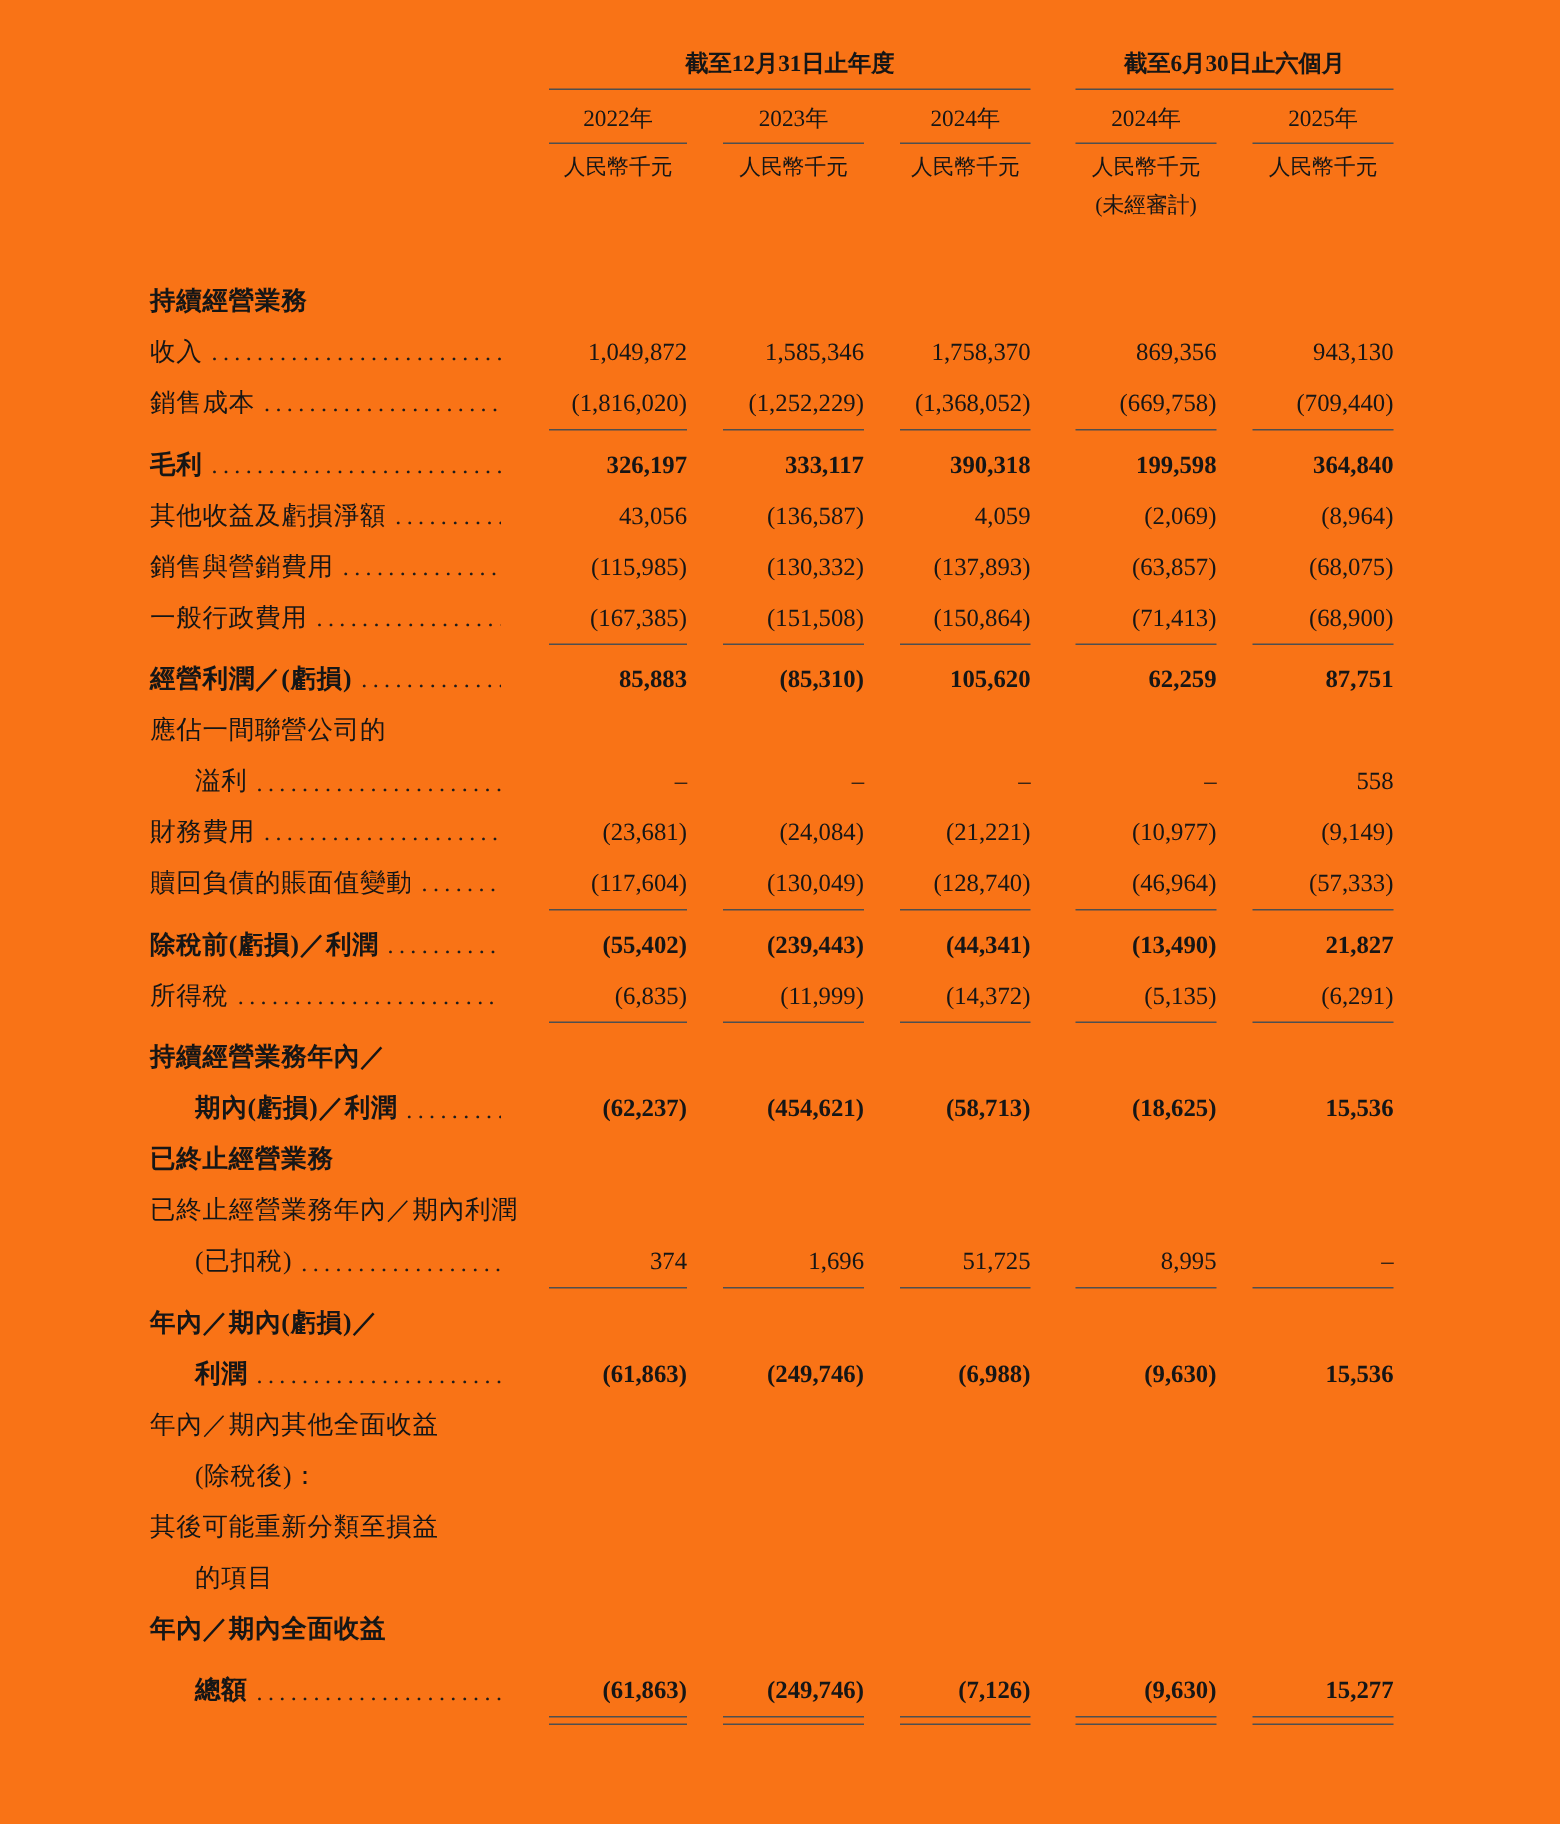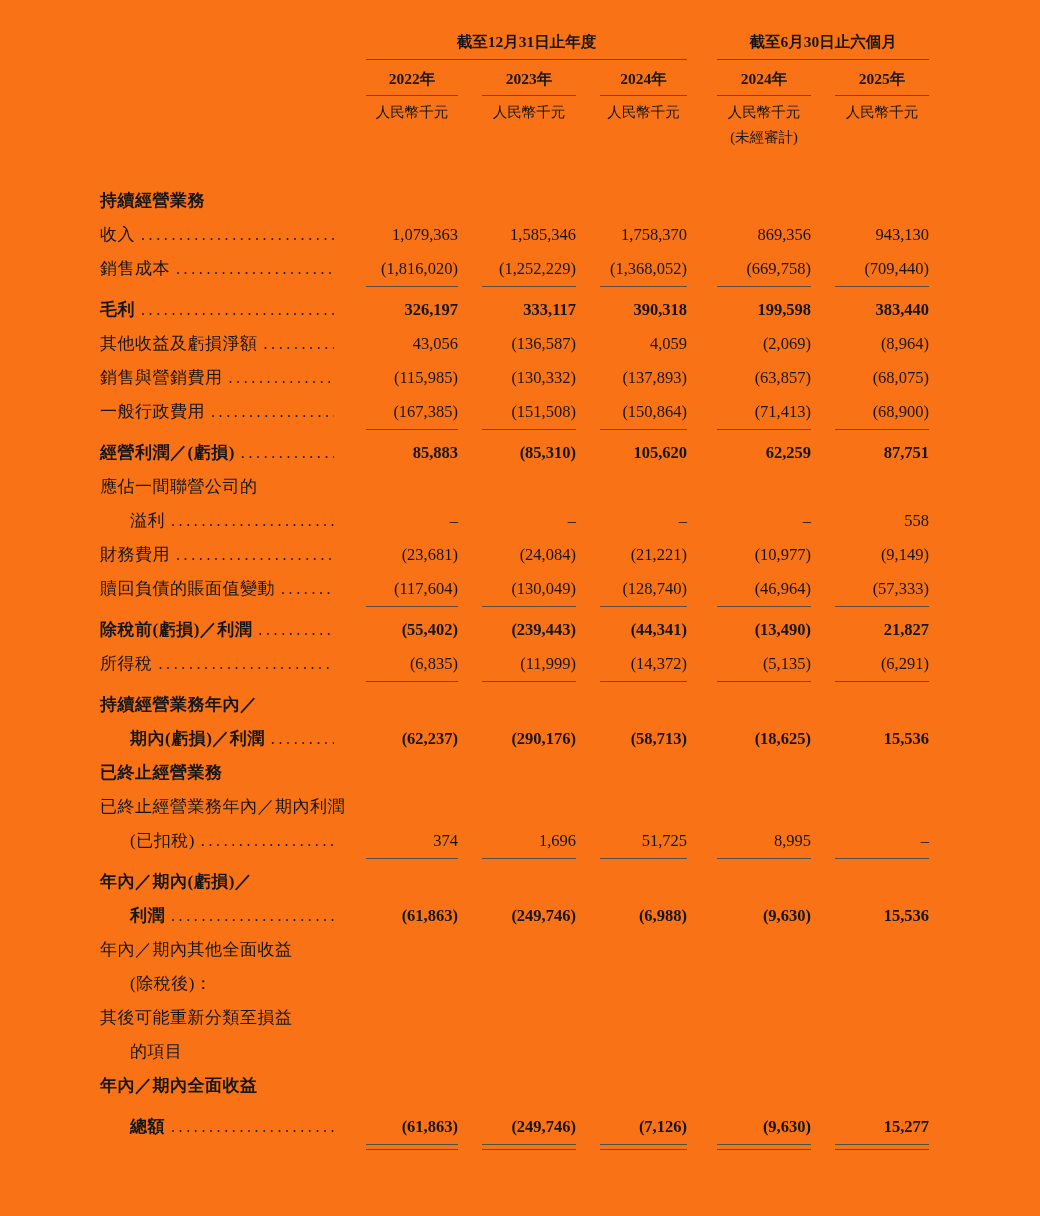--- a/index.html
+++ b/index.html
@@ -42,21 +42,21 @@
   tr.hunits td{vertical-align:top;}
   .grp{
     font-weight:bold;
     font-size:15.5px;
     text-align:center;
     padding-bottom:6px;
     border-bottom:1.6px solid var(--line);
     white-space:nowrap;
   }
   .yr{
-    font-weight:bold;
+    font-weight:normal;
     font-size:15.5px;
     text-align:center;
     padding-bottom:5px;
     border-bottom:1.6px solid var(--line);
     white-space:nowrap;
   }
   .unit{
     font-size:14.5px;
     text-align:center;
     line-height:26px;
@@ -80,21 +80,21 @@
   .ll{
     display:flex;
     align-items:baseline;
     min-width:0;
   }
   .lt{
     font-size:17px;
     white-space:nowrap;
     letter-spacing:0.5px;
   }
-  .ind{padding-left:30px;}
+  .ind{padding-left:30px;align-items:flex-end;}
   .dots{
     flex:1 1 auto;
     min-width:0;
     overflow:hidden;
     white-space:nowrap;
     margin:0 26px 0 6px;
     font-size:16px;
     letter-spacing:3.6px;
     color:#1c1c1c;
   }
@@ -197,21 +197,21 @@
           <td></td>
         </tr>
         <tr class="row">
           <td>
             <div class="ll">
               <span class="lt">收入</span>
               <span class="dots"></span>
             </div>
           </td>
           <td>
-            <div class="nb mc1">1,079,363</div>
+            <div class="nb mc1">1,049,872</div>
           </td>
           <td>
             <div class="nb mc2">1,585,346</div>
           </td>
           <td>
             <div class="nb mc3">1,758,370</div>
           </td>
           <td>
             <div class="nb mc4">869,356</div>
           </td>
@@ -255,21 +255,21 @@
           <td>
             <div class="nb mc2">333,117</div>
           </td>
           <td>
             <div class="nb mc3">390,318</div>
           </td>
           <td>
             <div class="nb mc4">199,598</div>
           </td>
           <td>
-            <div class="nb mc5">383,440</div>
+            <div class="nb mc5">364,840</div>
           </td>
         </tr>
         <tr class="row">
           <td>
             <div class="ll">
               <span class="lt">其他收益及虧損淨額</span>
               <span class="dots"></span>
             </div>
           </td>
           <td>
@@ -500,21 +500,21 @@
           <td>
             <div class="ll ind">
               <span class="lt">期內(虧損)／利潤</span>
               <span class="dots"></span>
             </div>
           </td>
           <td>
             <div class="nb mc1">(62,237)</div>
           </td>
           <td>
-            <div class="nb mc2">(290,176)</div>
+            <div class="nb mc2">(454,621)</div>
           </td>
           <td>
             <div class="nb mc3">(58,713)</div>
           </td>
           <td>
             <div class="nb mc4">(18,625)</div>
           </td>
           <td>
             <div class="nb mc5">15,536</div>
           </td>

